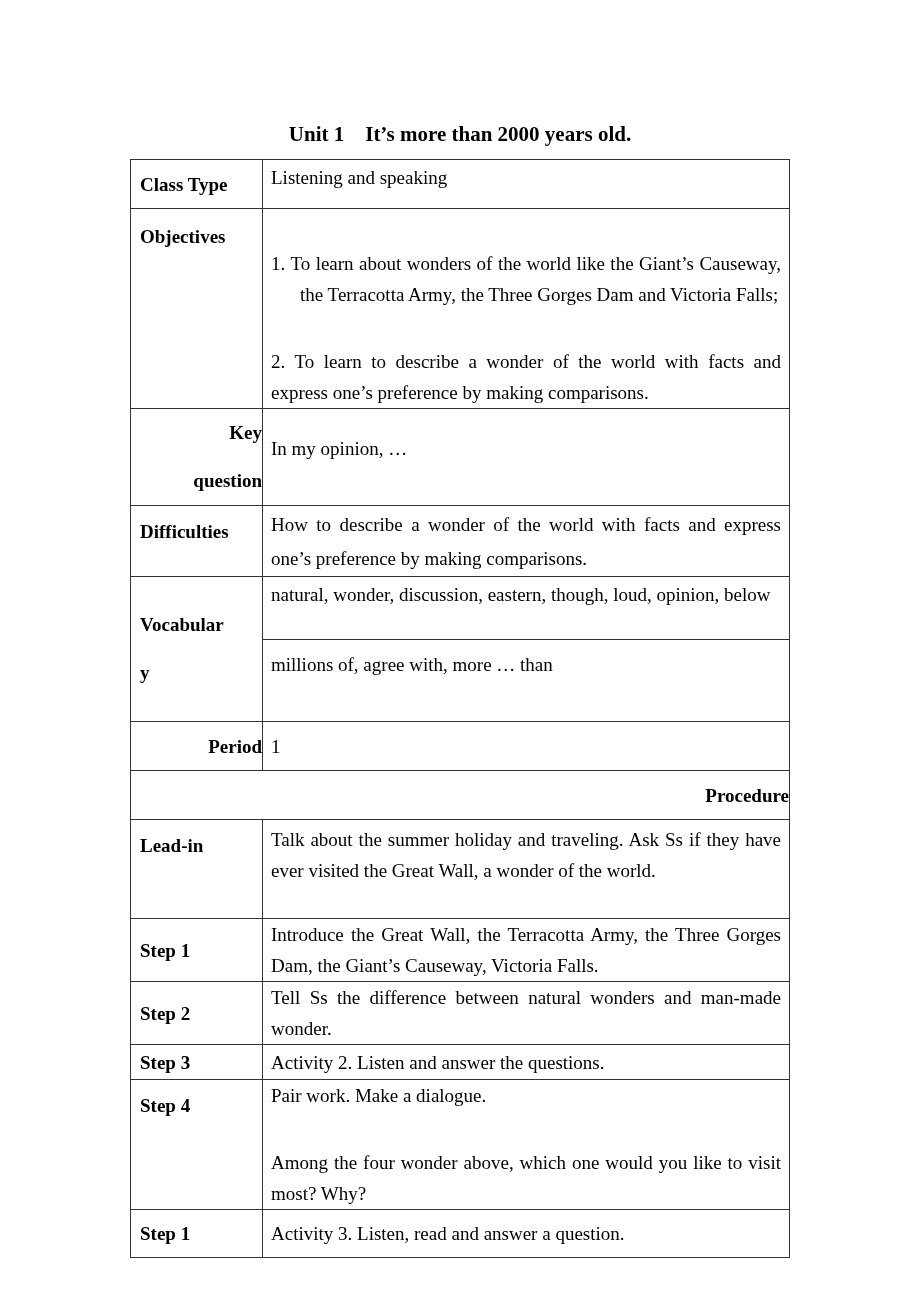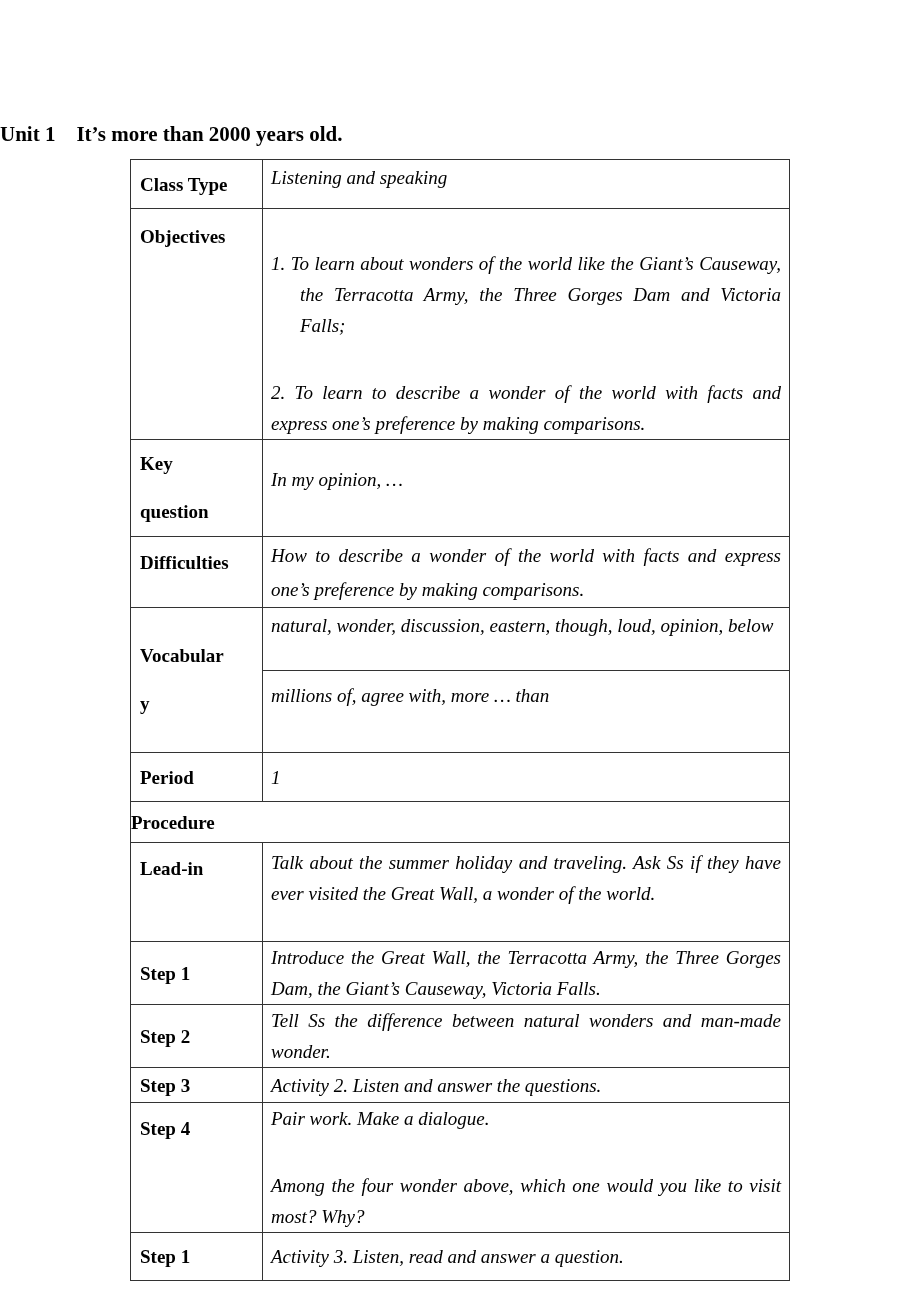--- a/index.html
+++ b/index.html
@@ -1,23 +1,23 @@
 <!DOCTYPE html>
 <html><head>
 <meta charset="utf-8">
 <style>
   html,body{margin:0;padding:0;background:#fff;}
   body{width:920px;height:1302px;position:relative;font-family:"Liberation Serif","DejaVu Serif",serif;color:#000;}
-  .title{position:absolute;top:122px;left:0;width:920px;font-weight:bold;font-size:21px;white-space:pre;}
+  .title{position:absolute;top:122px;left:0;width:920px;text-align:center;font-weight:bold;font-size:21px;white-space:pre;}
   table{position:absolute;left:130px;top:159px;width:660px;border-collapse:collapse;table-layout:fixed;}
   td{border:1px solid #333;vertical-align:top;font-size:19px;line-height:31px;padding:0;}
   td.lab{width:122px;font-weight:bold;padding-left:9px;font-family:Liberation Serif, serif;}
-  td.val{padding:0 8px 0 8px;font-style:italic;}
+  td.val{padding:0 8px 0 8px;}
   .just{text-align:justify;margin-top:36px;}
-  .center{text-align:left;padding-left:0;}
+  .center{text-align:right;padding-left:0;}
   .indent1{padding-left:29px;text-indent:-29px;}
   .vmid{vertical-align:middle;}
 </style>
 </head>
 <body>
 
 <div class="title">Unit 1    It’s more than 2000 years old.</div>
 
 <table>
   <tbody>
@@ -50,21 +50,21 @@
     </td>
     <td class="val just" style="padding-top:2px">natural, wonder, discussion, eastern, though, loud, opinion, below</td>
   </tr>
   <tr style="height:82px">
     <td class="val" style="padding-top:9px">millions of, agree with, more … than</td>
   </tr>
   <tr style="height:49px">
     <td class="lab center vmid">Period</td>
     <td class="val vmid">1</td>
   </tr>
-  <tr style="height:41px">
+  <tr style="height:49px">
     <td colspan="2" class="center vmid" style="font-weight:bold">Procedure</td>
   </tr>
   <tr style="height:99px">
     <td class="lab" style="padding-top:10px">Lead-in</td>
     <td class="val just" style="padding-top:4px">Talk about the summer holiday and traveling. Ask Ss if they have ever visited the Great Wall, a wonder of the world.</td>
   </tr>
   <tr style="height:62px">
     <td class="lab vmid">Step 1</td>
     <td class="val just">Introduce the Great Wall, the Terracotta Army, the Three Gorges Dam, the Giant’s Causeway, Victoria Falls.</td>
   </tr>

